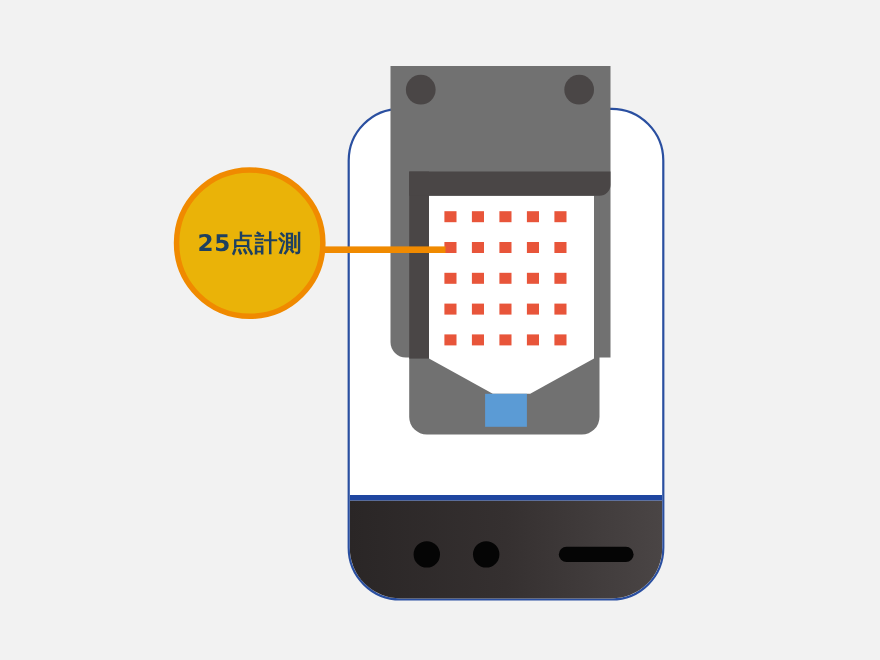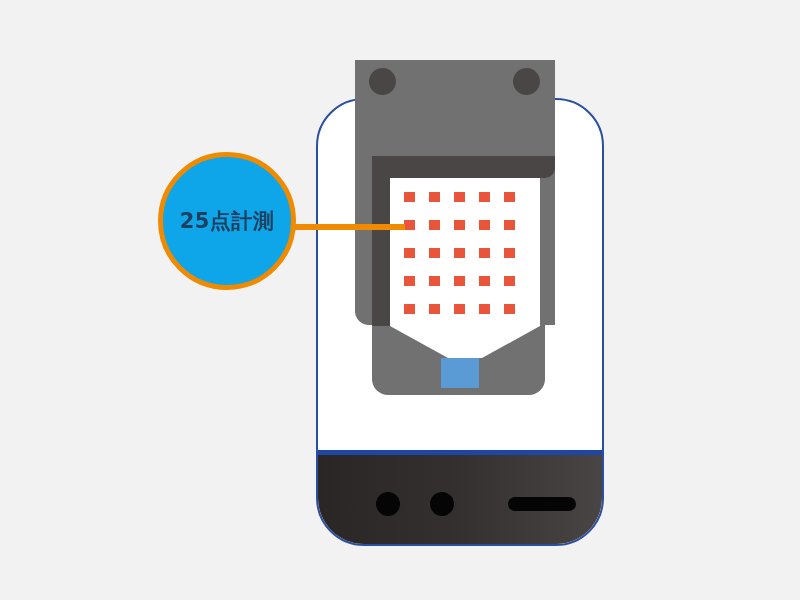--- a/index.html
+++ b/index.html
@@ -13,21 +13,21 @@
   .head{left:355px;top:60px;width:200px;height:100px;background:#717171;}
   .screw{background:#4a4646;border-radius:50%;width:27px;height:27px;}
   .side-outer{left:355px;top:160px;width:200px;height:165px;background:#717171;border-radius:0 0 0 14px;}
   .inner-top{left:372px;top:156px;width:183px;height:22px;background:#4a4646;border-radius:0 0 10px 0;}
   .inner-left{left:372px;top:156px;width:18px;height:170px;background:#4a4646;}
   .body-lower{left:372px;top:178px;width:173px;height:217px;background:#717171;border-radius:0 0 16px 16px;}
   .sensor{left:390px;top:178px;width:150px;height:200px;}
   .dot{width:11px;height:10px;background:#e8553a;position:absolute;}
   .window{left:441px;top:358px;width:38px;height:30px;background:#5b9bd5;}
   .leader{left:295px;top:224px;width:110px;height:6px;background:#f08a00;}
-  .callout{left:158px;top:152px;width:138px;height:138px;border:5px solid #f08a00;border-radius:50%;background:#0ea5e9;box-sizing:border-box;display:flex;align-items:center;justify-content:center;}
+  .callout{left:158px;top:152px;width:138px;height:138px;border:5px solid #f08a00;border-radius:50%;background:#eab308;box-sizing:border-box;display:flex;align-items:center;justify-content:center;}
   .callout-text{color:#1e4060;font-weight:bold;font-size:21px;letter-spacing:0.5px;}
 </style>
 </head>
 <body>
 
 <div class="abs phone">
   <div class="abs phone-gloss"></div>
   <div class="abs phone-bottom">
     <div class="abs hole" style="left:58px;top:37px;"></div>
     <div class="abs hole" style="left:112px;top:37px;"></div>

